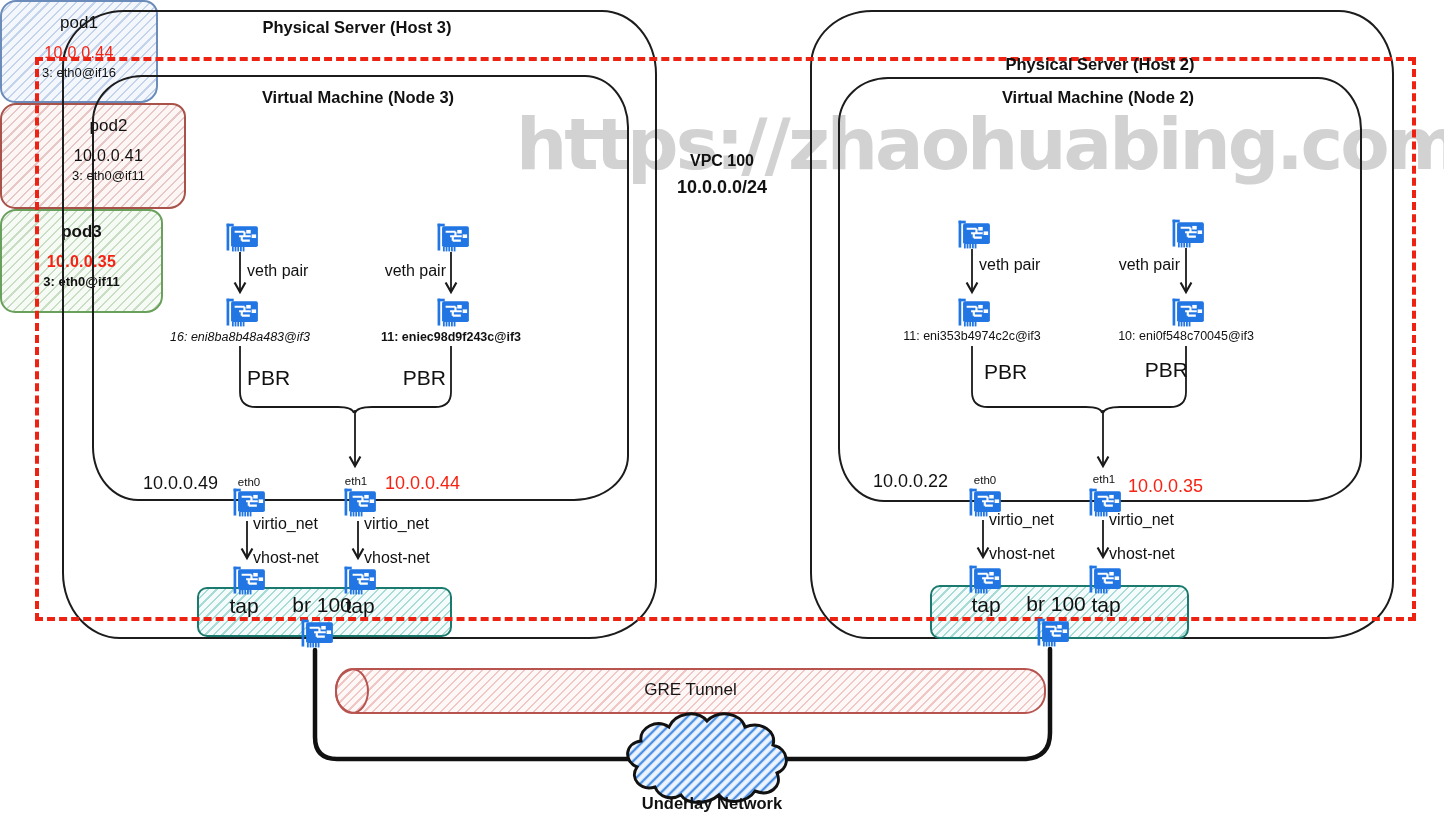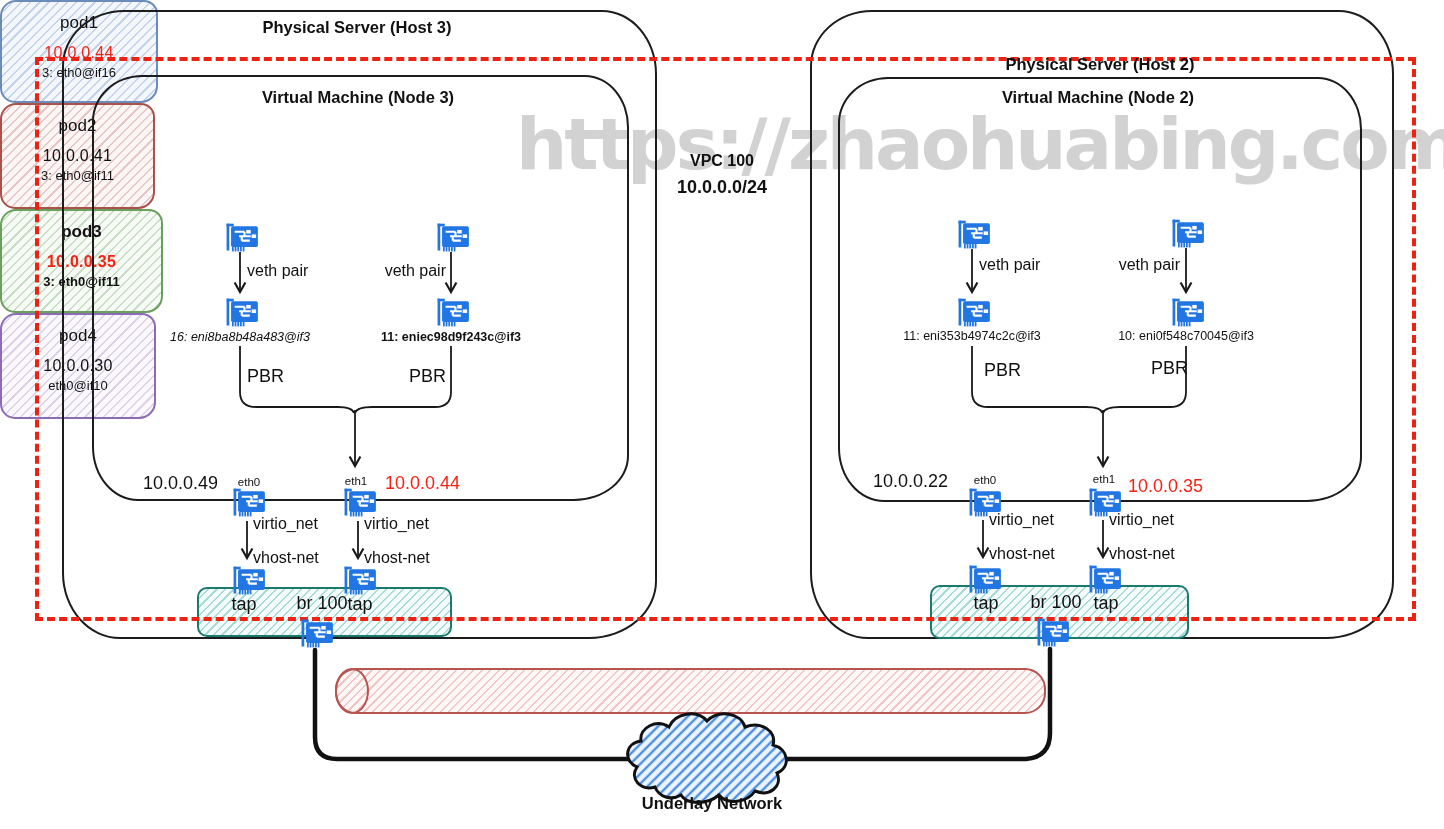--- a/index.html
+++ b/index.html
@@ -6,35 +6,35 @@
   #canvas{position:relative;width:1444px;height:829px;background:#fff;overflow:hidden;
           font-family:"Liberation Sans",sans-serif;color:#111;}
   .box{position:absolute;background:transparent;}
   .host{border:2.5px solid #1c1c1c;border-radius:62px 55px 68px 58px/56px 64px 58px 66px;z-index:1;}
   .vm{border:2px solid #1c1c1c;border-radius:50px 44px 55px 46px/46px 52px 45px 54px;z-index:1;}
   .pod{border:2px solid;border-radius:16px 14px 17px 15px;z-index:2;text-align:center;}
   .pod .pod-name{font-size:17px;margin-top:11px;}
   .pod .pod-ip{font-size:16px;margin-top:11px;letter-spacing:.3px;}
   .pod .pod-iface{font-size:13px;margin-top:3px;}
   .hatch-blue {background:#fff repeating-linear-gradient(135deg,rgba(98,140,205,.38) 0 1.6px,rgba(234,241,250,.55) 1.6px 6.5px);border-color:#6b8cba;}
-  .hatch-red  {background:#fff repeating-linear-gradient(135deg,rgba(186,92,86,.34) 0 1.6px,rgba(250,238,237,.55) 1.6px 6.5px);border-color:#a8524a;}
+  .hatch-red  {background:#fff repeating-linear-gradient(135deg,rgba(186,92,86,.34) 0 1.6px,rgba(250,238,237,.55) 1.6px 6.5px);border-color:#a8524a;padding-left:31px;}
   .hatch-green{background:#fff repeating-linear-gradient(135deg,rgba(106,160,92,.36) 0 1.6px,rgba(238,248,236,.55) 1.6px 6.5px);border-color:#69a05c;}
   .hatch-purp {background:#fff repeating-linear-gradient(135deg,rgba(142,107,181,.30) 0 1.6px,rgba(246,243,251,.55) 1.6px 6.5px);border-color:#8e6bb5;}
   .bridge{position:absolute;border:2px solid #1b7a6e;border-radius:10px;z-index:2;
           background:#fff repeating-linear-gradient(135deg,rgba(38,166,154,.40) 0 1.5px,rgba(234,249,247,.5) 1.5px 6px);}
   .vpc-rect{position:absolute;border:4px dashed #ee2213;z-index:2;pointer-events:none;}
   .tunnel{position:absolute;border:2px solid #b85450;border-radius:21px;z-index:1;
           background:#fff repeating-linear-gradient(135deg,rgba(217,108,102,.38) 0 1.5px,rgba(252,240,239,.5) 1.5px 6px);}
   .tunnel-cap{position:absolute;left:-2px;top:-2px;width:30px;height:42px;border:2px solid #b85450;border-radius:50%;background:transparent;}
   .tunnel-label{position:absolute;width:100%;text-align:center;top:10px;font-size:17px;color:#151515;}
   .lbl{position:absolute;white-space:nowrap;z-index:5;font-size:16px;}
   .c{transform:translateX(-50%);} .r{transform:translateX(-100%);}
   .b{font-weight:bold;}
   .red{color:#f62314;text-align:center;}
-  .sm{font-size:11.5px;} .eni{font-size:12.5px;} .t17{font-size:18px;} .t16{font-size:16.5px;} .ip{font-size:18px;}
+  .sm{font-size:11.5px;} .eni{font-size:12.5px;} .t17{font-size:21px;} .t16{font-size:16.5px;} .ip{font-size:18px;}
   .nic{position:absolute;width:40px;height:34px;z-index:4;}
   #wires{position:absolute;left:0;top:0;z-index:3;pointer-events:none;}
   #watermark{position:absolute;left:516px;top:102px;z-index:0;font-size:72px;font-weight:bold;
              letter-spacing:-3px;color:#d2d2d2;white-space:nowrap;font-family:"DejaVu Sans",sans-serif;}
 </style>
 </head>
 <body>
 
 <div id="canvas">
 
@@ -53,33 +53,29 @@
   <div class="pod hatch-red" style="left:379px;top:136px;width:151px;height:102px;">
     <div class="pod-name">pod2</div>
     <div class="pod-ip">10.0.0.41</div>
     <div class="pod-iface">3: eth0@if11</div>
   </div>
   <div class="pod hatch-green" style="left:898px;top:132px;width:159px;height:100px;font-weight:bold;">
     <div class="pod-name">pod3</div>
     <div class="pod-ip red">10.0.0.35</div>
     <div class="pod-iface">3: eth0@if11</div>
   </div>
-  <div class="pod hatch-purp" style="left:1112px;top:130px;width:152px;height:102px;">
-    <div class="pod-name">pod4</div>
-    <div class="pod-ip">10.0.0.30</div>
-    <div class="pod-iface">eth0@if10</div>
-  </div>
 
   <div class="bridge" style="left:197px;top:587px;width:251px;height:46px;"></div>
   <div class="bridge" style="left:930px;top:585px;width:255px;height:50px;"></div>
 
   <div class="vpc-rect" style="left:35px;top:57px;width:1373px;height:556px;"></div>
 
   <div class="tunnel" style="left:335px;top:668px;width:707px;height:42px;">
     <div class="tunnel-cap"></div>
+    <div class="tunnel-label">GRE Tunnel</div>
   </div>
 
   <svg id="wires" width="1444" height="829" viewBox="0 0 1444 829">
     <defs>
       <marker id="arr" viewBox="0 0 10 10" refX="8" refY="5" markerWidth="7.5" markerHeight="7.5" orient="auto">
         <path d="M1,1 L8,5 L1,9" fill="none" stroke="#1a1a1a" stroke-width="1.6"></path>
       </marker>
       <pattern id="hb" width="7" height="7" patternTransform="rotate(45)" patternUnits="userSpaceOnUse">
         <rect width="7" height="7" fill="#eef5ff"></rect>
         <line x1="3" y1="0" x2="3" y2="7" stroke="#4a8fe2" stroke-width="2.4"></line>

